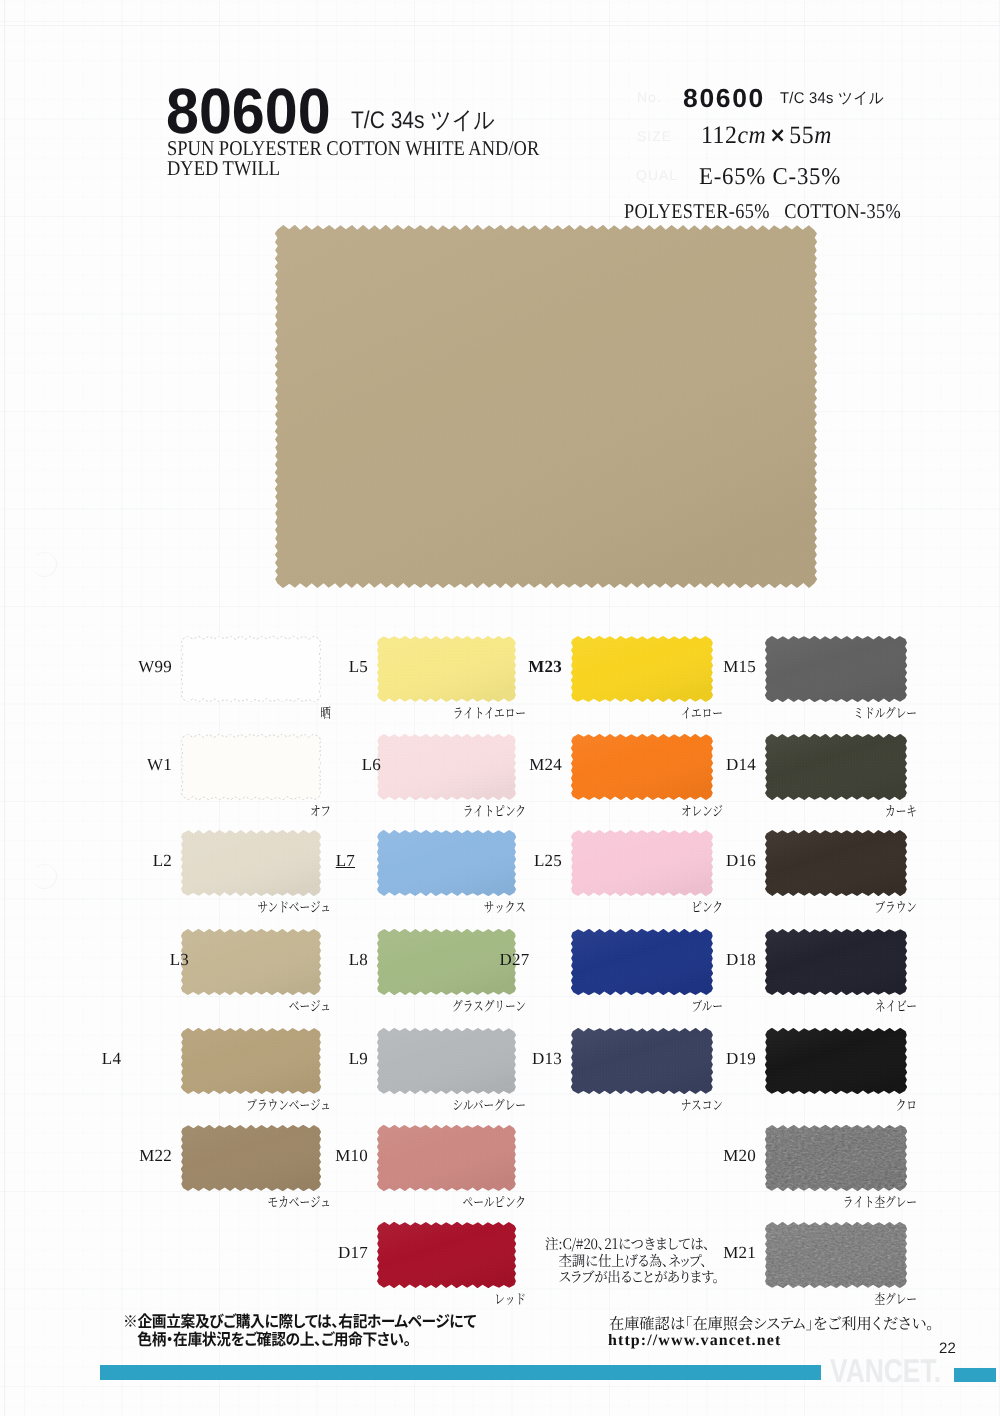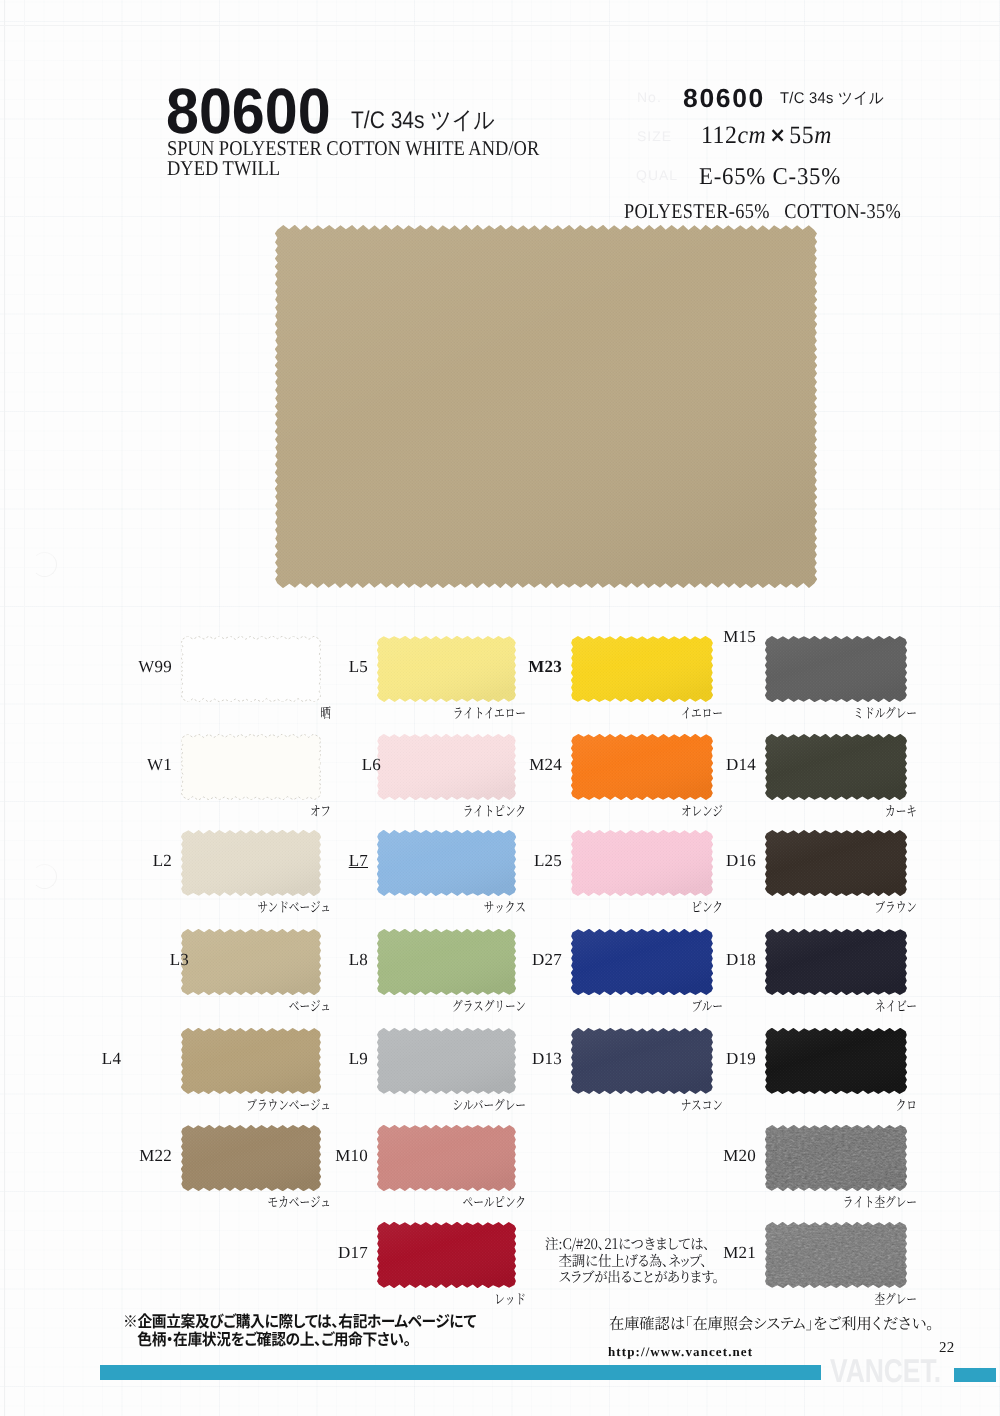--- a/index.html
+++ b/index.html
@@ -70,23 +70,23 @@
           font-family:"Noto Serif JP","Liberation Serif",serif;letter-spacing:-.2px;white-space:pre;
           font-feature-settings:"palt" 1;transform:scaleX(0.928);transform-origin:left top;}
   #note-c div:nth-child(n+2){padding-left:11px;}
   #note-left{left:123px;top:1312px;font-size:16px;line-height:17.6px;color:#131313;
           font-family:"Noto Sans JP","Liberation Sans",sans-serif;font-weight:700;letter-spacing:-.4px;white-space:pre;
           font-feature-settings:"palt" 1;transform:scaleX(0.922);transform-origin:left top;}
   #note-left div:nth-child(n+2){padding-left:9px;}
   #note-right{left:609px;top:1314px;font-size:15.5px;line-height:18px;color:#131313;
           font-family:"Noto Serif JP","Liberation Serif",serif;letter-spacing:-.1px;white-space:nowrap;
           font-feature-settings:"palt" 1;transform:scaleX(0.985);transform-origin:left top;}
-  #url{left:608px;top:1332px;font-family:"Liberation Serif",serif;font-size:13px;color:#111;
-       letter-spacing:1.1px;font-weight:bold;margin-top:12px;}
-  #pageno{left:939px;top:1340px;font-family:Liberation Serif, serif;font-size:15px;color:#1a1a1a;letter-spacing:.2px;}
+  #url{left:608px;top:1332px;font-family:"Liberation Serif",serif;font-size:16px;color:#111;
+       letter-spacing:1.1px;font-weight:bold;}
+  #pageno{left:939px;top:1340px;font-family:Liberation Sans, sans-serif;font-size:15px;color:#1a1a1a;letter-spacing:.2px;}
 
   
   #bar1{left:100px;top:1365px;width:721px;height:15px;background:#2da2c4;}
   #bar2{left:954px;top:1368px;width:42px;height:14px;background:#2da2c4;}
   #vancet{left:830px;top:1352px;font-family:"Liberation Sans",sans-serif;font-weight:bold;font-size:33px;
           color:#ebecee;letter-spacing:0px;transform:scaleX(0.80);transform-origin:left top;}
   
   .hole{position:absolute;border:1.4px solid #f3f3f3;border-radius:50%;width:23px;height:23px;
         border-left-color:transparent;border-top-color:#f7f7f7;}
 </style>
@@ -331,21 +331,21 @@
             <linearGradient id="pk10sh" x1="0" y1="0" x2="0.7" y2="1">
               <stop offset="0" stop-color="#ffffff" stop-opacity="0.055"></stop>
               <stop offset="0.45" stop-color="#ffffff" stop-opacity="0"></stop>
               <stop offset="1" stop-color="#000000" stop-opacity="0.045"></stop>
             </linearGradient>
           </defs>
           <path d="M 1.7600000000000002 3.2 L 6.63 -0.29 L 12.40 3.63 L 17.16 -0.14 L 22.55 3.17 L 28.04 0.09 L 32.94 2.84 L 38.26 -0.26 L 43.85 3.09 L 49.07 -0.08 L 54.29 2.94 L 59.22 0.00 L 64.47 2.84 L 69.07 0.27 L 74.35 2.96 L 79.95 -0.13 L 84.98 3.30 L 90.54 -0.10 L 95.13 3.08 L 101.03 -0.01 L 106.23 3.36 L 111.30 0.10 L 116.03 3.29 L 121.59 0.28 L 126.92 3.21 L 132.12 -0.04 L 137.27 3.00 L 139.24 7.11 L 137.18 10.89 L 139.11 14.44 L 137.49 18.36 L 138.97 21.90 L 137.31 25.55 L 139.13 29.15 L 137.14 33.22 L 138.81 36.94 L 137.04 40.57 L 138.99 43.97 L 137.32 47.72 L 138.96 51.37 L 137.03 55.55 L 139.09 59.14 L 137.46 62.85 L 132.39 65.82 L 127.03 62.83 L 121.40 66.18 L 116.52 63.01 L 111.44 66.24 L 105.98 63.25 L 100.74 65.86 L 95.90 63.22 L 89.92 65.79 L 85.28 62.62 L 80.34 65.99 L 74.62 62.46 L 69.64 65.71 L 64.40 62.91 L 58.76 66.16 L 53.98 62.41 L 48.99 66.17 L 43.66 62.46 L 38.18 65.88 L 33.02 63.00 L 28.02 65.79 L 22.52 62.78 L 17.71 65.84 L 12.19 62.36 L 7.14 66.07 L 1.65 62.61 L -0.05 59.09 L 1.98 55.47 L 0.02 51.81 L 1.54 48.05 L -0.20 44.00 L 1.52 40.25 L 0.00 36.52 L 1.97 33.14 L -0.19 29.33 L 1.53 25.81 L 0.04 21.97 L 1.52 18.00 L -0.03 14.45 L 1.84 10.61 L 0.19 6.75 L 1.75 3.24 Z" fill="url(#pk10tx)"></path>
           <rect width="139" height="66" fill="url(#pk10sh)" clip-path="url(#pk10cp)"></rect>
         </svg>
       </div>
-      <div class="code" style="left: 247px; top: 852px; width: 121px; text-decoration: underline;">L7</div>
+      <div class="code" style="left: 234px; top: 852px; width: 121px; text-decoration: underline;">L7</div>
       <div class="cname" style="left: 317px; top: 900px; width: 209px; transform-origin: right top;">サックス</div>
       <div class="cell" style="left: 377px; top: 929px;">
         <svg width="139" height="66" viewBox="0 0 139 66" style="display: block;">
           <defs>
             <pattern id="pk11tx" width="3" height="3" patternUnits="userSpaceOnUse">
               <rect width="3" height="3" fill="#a4ba84"></rect>
               <path d="M0 0 h1 v1 h-1 Z M1.5 1.5 h1 v1 h-1 Z" fill="#ffffff" opacity="0.032"></path>
               <path d="M2 0 h1 v1 h-1 Z M0.5 1.8 h0.8 v0.8 h-0.8 Z" fill="#000000" opacity="0.022"></path>
             </pattern>
             <clipPath id="pk11cp">
@@ -515,21 +515,21 @@
             <linearGradient id="pk18sh" x1="0" y1="0" x2="0.7" y2="1">
               <stop offset="0" stop-color="#ffffff" stop-opacity="0.055"></stop>
               <stop offset="0.45" stop-color="#ffffff" stop-opacity="0"></stop>
               <stop offset="1" stop-color="#000000" stop-opacity="0.045"></stop>
             </linearGradient>
           </defs>
           <path d="M 1.7600000000000002 3.2 L 7.16 0.30 L 12.72 2.92 L 18.13 -0.26 L 23.22 3.43 L 28.38 -0.14 L 33.82 3.58 L 38.99 0.23 L 44.47 3.53 L 49.52 -0.16 L 54.88 3.26 L 60.67 -0.03 L 65.88 3.23 L 70.58 -0.25 L 76.58 2.78 L 81.92 0.26 L 87.23 3.35 L 92.36 -0.24 L 97.63 3.47 L 103.26 -0.07 L 108.23 3.58 L 113.28 -0.28 L 118.74 3.43 L 124.55 0.31 L 129.33 3.46 L 135.03 -0.09 L 140.53 3.26 L 141.76 6.89 L 140.18 10.70 L 141.91 14.38 L 140.07 18.02 L 142.27 21.59 L 140.42 25.65 L 141.80 29.45 L 140.48 32.88 L 142.19 36.93 L 140.26 40.56 L 142.23 44.37 L 140.04 47.69 L 141.89 51.60 L 140.38 55.15 L 142.04 59.26 L 140.45 62.58 L 135.34 65.90 L 129.84 62.90 L 124.53 65.95 L 119.01 63.16 L 113.39 66.24 L 108.65 62.99 L 103.01 66.25 L 97.72 62.64 L 92.37 66.20 L 87.16 62.75 L 81.40 66.01 L 76.62 62.98 L 71.18 65.79 L 65.85 63.13 L 60.34 66.24 L 55.17 62.50 L 49.84 65.88 L 44.51 62.56 L 39.47 66.30 L 33.27 62.61 L 28.65 66.09 L 23.42 63.21 L 17.76 66.25 L 12.34 63.18 L 7.27 66.17 L 2.19 63.18 L -0.19 58.88 L 1.60 55.43 L -0.07 51.39 L 1.88 47.69 L -0.24 43.93 L 2.01 40.36 L 0.11 36.87 L 1.64 32.77 L 0.14 29.20 L 1.85 25.43 L -0.20 21.73 L 1.67 18.05 L -0.15 14.64 L 1.95 10.90 L 0.14 7.14 L 1.66 3.04 Z" fill="url(#pk18tx)"></path>
           <rect width="142" height="66" fill="url(#pk18sh)" clip-path="url(#pk18cp)"></rect>
         </svg>
       </div>
-      <div class="code" style="left: 441px; top: 951px; width: 121px;">D27</div>
+      <div class="code" style="left: 454px; top: 951px; width: 121px; text-align: center;">D27</div>
       <div class="cname" style="left: 511px; top: 999px; width: 212px; transform-origin: right top;">ブルー</div>
       <div class="cell" style="left: 571px; top: 1028px;">
         <svg width="142" height="66" viewBox="0 0 142 66" style="display: block;">
           <defs>
             <pattern id="pk19tx" width="3" height="3" patternUnits="userSpaceOnUse">
               <rect width="3" height="3" fill="#38405e"></rect>
               <path d="M0 0 h1 v1 h-1 Z M1.5 1.5 h1 v1 h-1 Z" fill="#ffffff" opacity="0.032"></path>
               <path d="M2 0 h1 v1 h-1 Z M0.5 1.8 h0.8 v0.8 h-0.8 Z" fill="#000000" opacity="0.022"></path>
             </pattern>
             <clipPath id="pk19cp">
@@ -561,21 +561,21 @@
             <linearGradient id="pk20sh" x1="0" y1="0" x2="0.7" y2="1">
               <stop offset="0" stop-color="#ffffff" stop-opacity="0.055"></stop>
               <stop offset="0.45" stop-color="#ffffff" stop-opacity="0"></stop>
               <stop offset="1" stop-color="#000000" stop-opacity="0.045"></stop>
             </linearGradient>
           </defs>
           <path d="M 1.7600000000000002 3.2 L 6.94 -0.10 L 12.65 3.32 L 17.97 0.27 L 23.46 3.40 L 28.45 -0.02 L 33.65 2.82 L 38.90 0.15 L 44.56 2.90 L 49.42 -0.24 L 55.16 3.47 L 59.97 0.31 L 65.49 3.30 L 70.66 -0.21 L 76.22 3.32 L 81.96 0.05 L 87.14 3.46 L 92.10 -0.17 L 97.55 2.80 L 102.91 0.02 L 108.40 3.42 L 113.98 -0.20 L 118.91 2.97 L 124.54 -0.17 L 129.79 3.25 L 134.70 0.06 L 140.39 2.89 L 142.02 6.70 L 140.15 10.45 L 142.18 14.37 L 140.43 18.30 L 141.80 21.74 L 140.36 25.62 L 142.23 29.53 L 140.01 32.96 L 142.07 36.63 L 140.03 40.64 L 142.20 44.13 L 140.05 47.89 L 142.08 51.83 L 140.09 55.42 L 141.91 58.94 L 140.18 62.58 L 135.07 65.70 L 129.22 62.75 L 124.29 66.31 L 118.83 62.62 L 113.50 66.18 L 108.16 62.65 L 103.23 66.14 L 97.70 63.11 L 92.69 66.13 L 87.15 63.00 L 81.86 66.10 L 76.35 63.11 L 71.34 65.87 L 65.87 63.13 L 60.59 65.98 L 55.43 63.22 L 49.47 66.20 L 44.25 62.87 L 38.62 65.74 L 33.32 63.14 L 28.84 65.93 L 23.24 62.39 L 17.75 66.19 L 12.23 62.99 L 7.33 66.19 L 1.95 63.18 L -0.13 59.28 L 1.93 55.28 L -0.05 51.64 L 1.57 48.06 L 0.21 44.03 L 1.83 40.35 L -0.10 36.58 L 1.78 33.09 L -0.14 29.22 L 1.85 25.76 L 0.12 22.04 L 1.97 18.12 L -0.12 14.14 L 1.50 10.42 L -0.21 7.06 L 1.69 3.46 Z" fill="url(#pk20tx)"></path>
           <rect width="142" height="66" fill="url(#pk20sh)" clip-path="url(#pk20cp)"></rect>
         </svg>
       </div>
-      <div class="code" style="left: 635px; top: 628px; width: 121px; text-align: right;">M15</div>
+      <div class="code" style="left: 635px; top: 658px; width: 121px; text-align: right;">M15</div>
       <div class="cname" style="left: 705px; top: 706px; width: 212px; transform-origin: right top;">ミドルグレー</div>
       <div class="cell" style="left: 765px; top: 734px;">
         <svg width="142" height="66" viewBox="0 0 142 66" style="display: block;">
           <defs>
             <pattern id="pk21tx" width="3" height="3" patternUnits="userSpaceOnUse">
               <rect width="3" height="3" fill="#3e4034"></rect>
               <path d="M0 0 h1 v1 h-1 Z M1.5 1.5 h1 v1 h-1 Z" fill="#ffffff" opacity="0.032"></path>
               <path d="M2 0 h1 v1 h-1 Z M0.5 1.8 h0.8 v0.8 h-0.8 Z" fill="#000000" opacity="0.022"></path>
             </pattern>
             <clipPath id="pk21cp">

